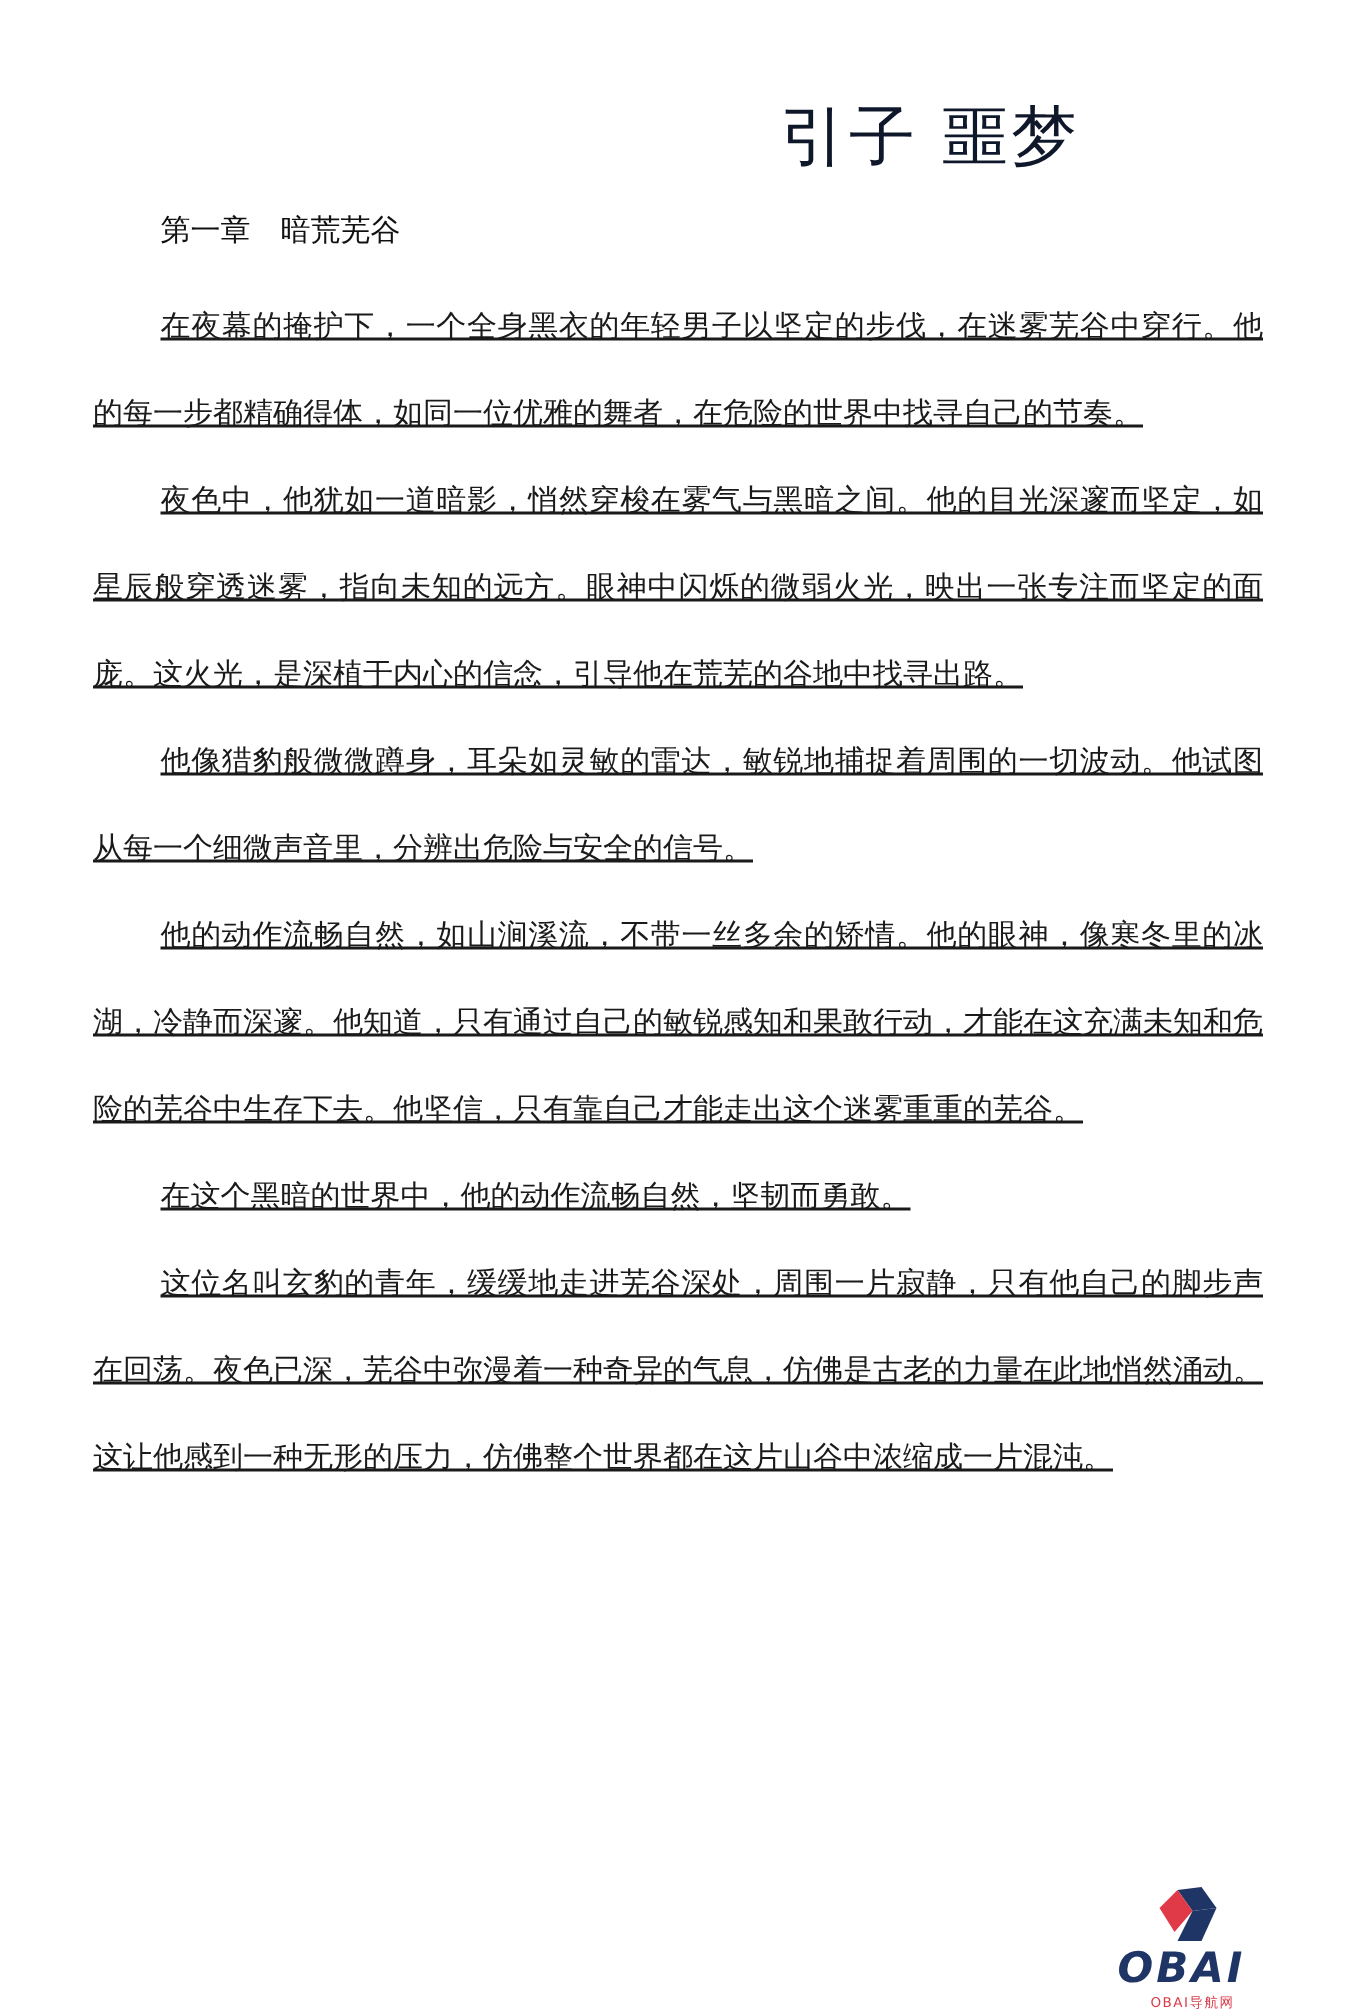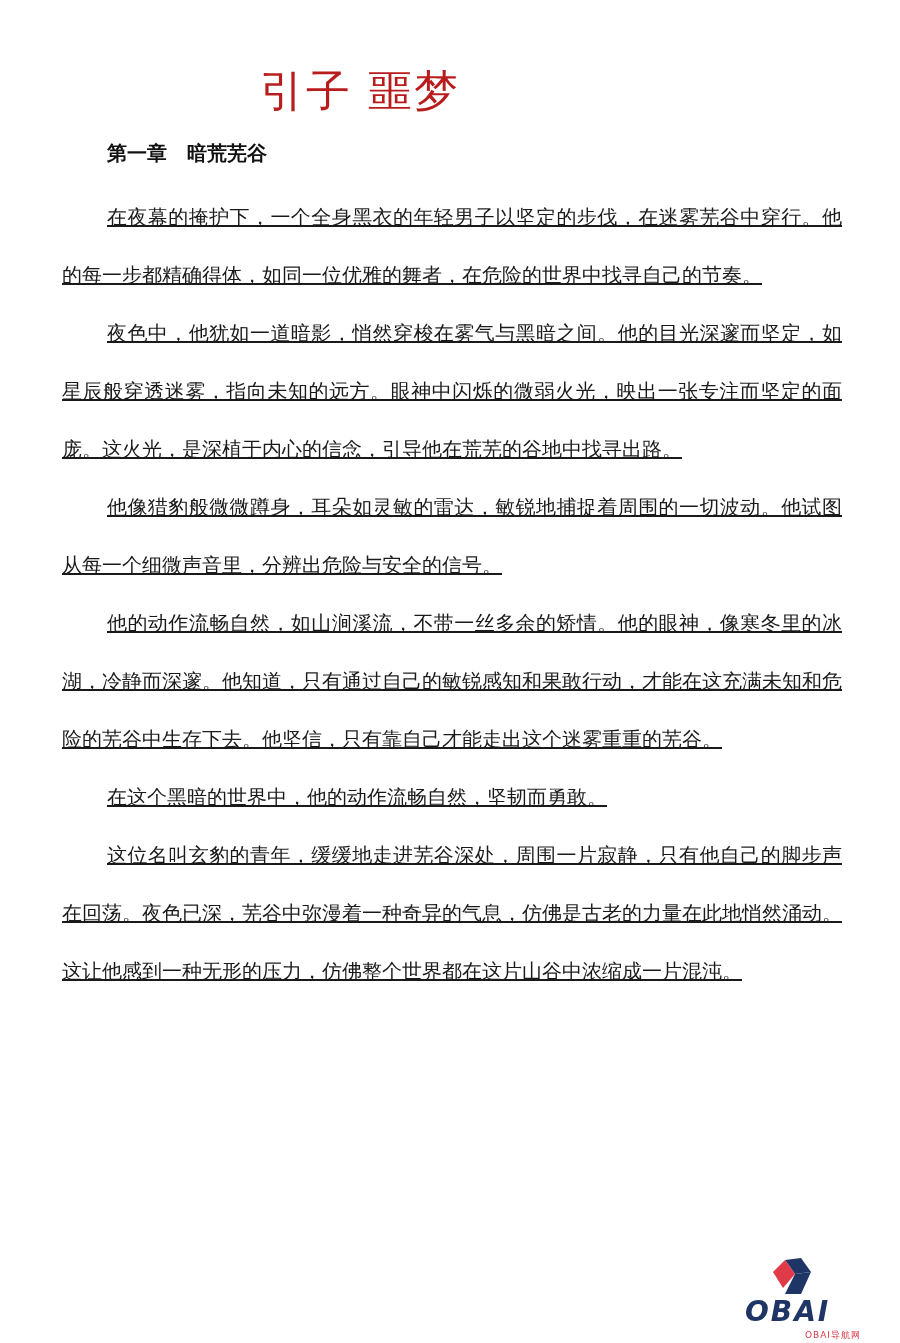--- a/index.html
+++ b/index.html
@@ -3,42 +3,42 @@
 <meta charset="utf-8">
 <style>
   html, body { margin: 0; padding: 0; background: #ffffff; }
   body {
     width: 900px; height: 1343px; position: relative; overflow: hidden;
     font-family: "DejaVu Sans", "Liberation Sans", sans-serif;
     color: #111111;
   }
   .title {
     position: absolute; top: 62px; left: 0; width: 720px;
-    text-align: center; font-size: 44px; font-weight: 300;
-    letter-spacing: 2px; color: #b91c1c;
+    text-align: right; font-size: 44px; font-weight: 300;
+    letter-spacing: 2px; color: #0f172a;
   }
   .chapter {
     position: absolute; top: 140px; left: 107px;
-    font-size: 20px; font-weight: bold; color: #111; text-align: center;
+    font-size: 20px; font-weight: normal; color: #111; text-align: center;
   }
   .body-text {
     position: absolute; top: 188px; left: 62px; width: 780px;
     font-size: 20px; line-height: 58px; color: #1a1a1a;
   }
   .body-text p { margin: 0; text-indent: 45px; text-align: justify; text-decoration: underline; }
   .logo {
     position: absolute; left: 745px; top: 1258px; width: 100px; height: 82px;
   }
   .logo-text {
     position: absolute; left: 0; top: 40px; width: 100px; text-align: left;
     font-family: "DejaVu Sans", sans-serif; font-weight: bold; font-style: italic;
     font-size: 28px; color: #1f3565; letter-spacing: 2px; line-height: 28px;
   }
   .logo-sub {
-    position: absolute; left: 16px; top: 71px; width: 100px; text-align: right;
+    position: absolute; left: 0; top: 71px; width: 100px; text-align: center;
     font-size: 9px; color: #d93a4a; letter-spacing: 1px;
   }
 </style>
 </head>
 <body>
 
 <div class="title">引子  噩梦</div>
 <div class="chapter">第一章　暗荒芜谷</div>
 
 <div class="body-text">

